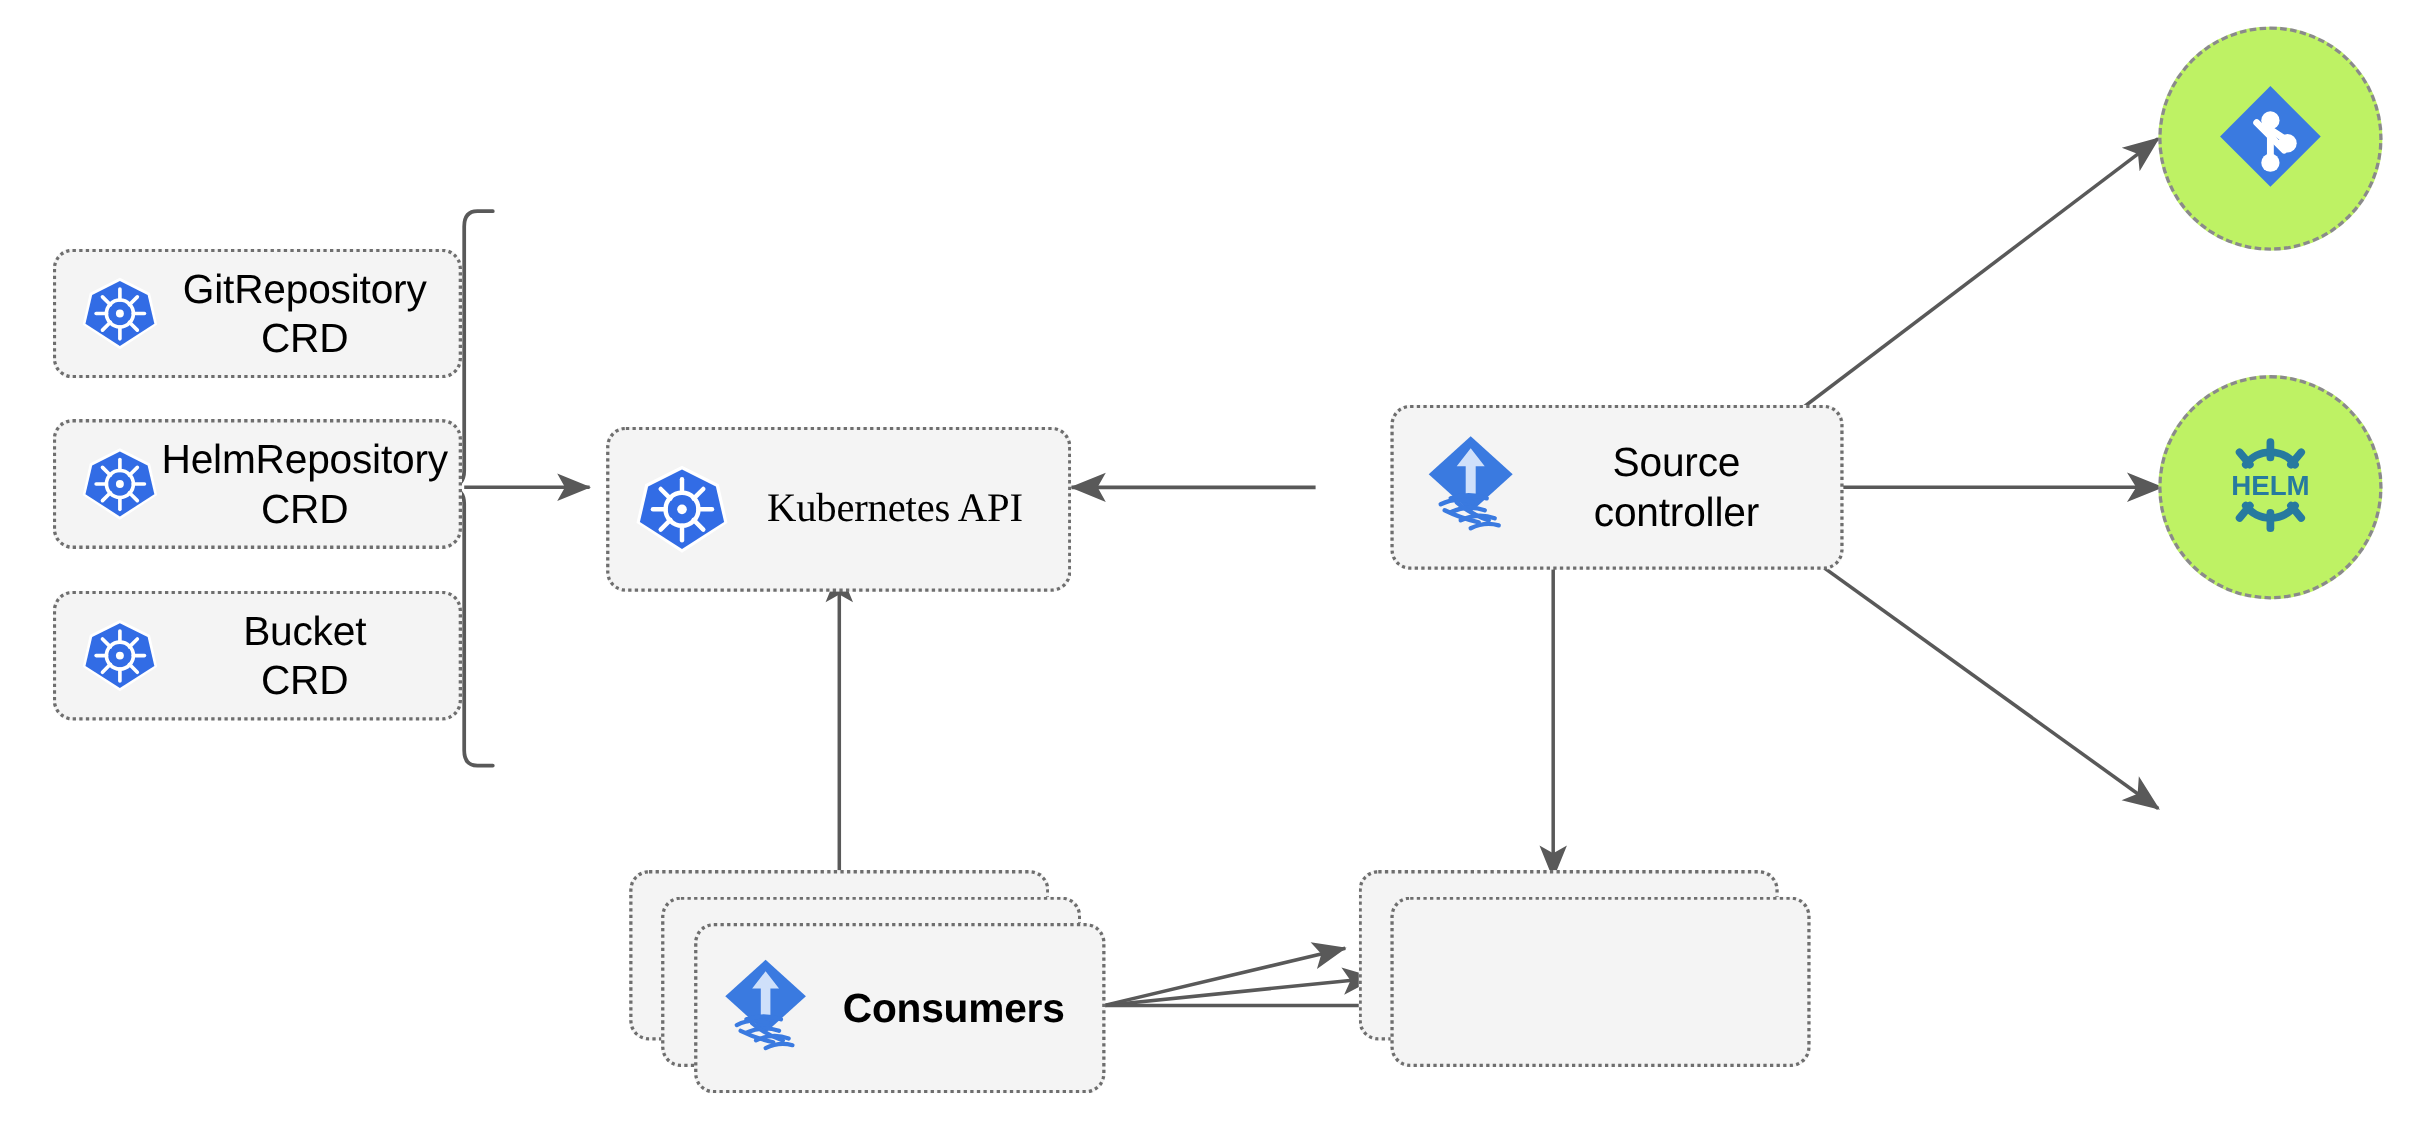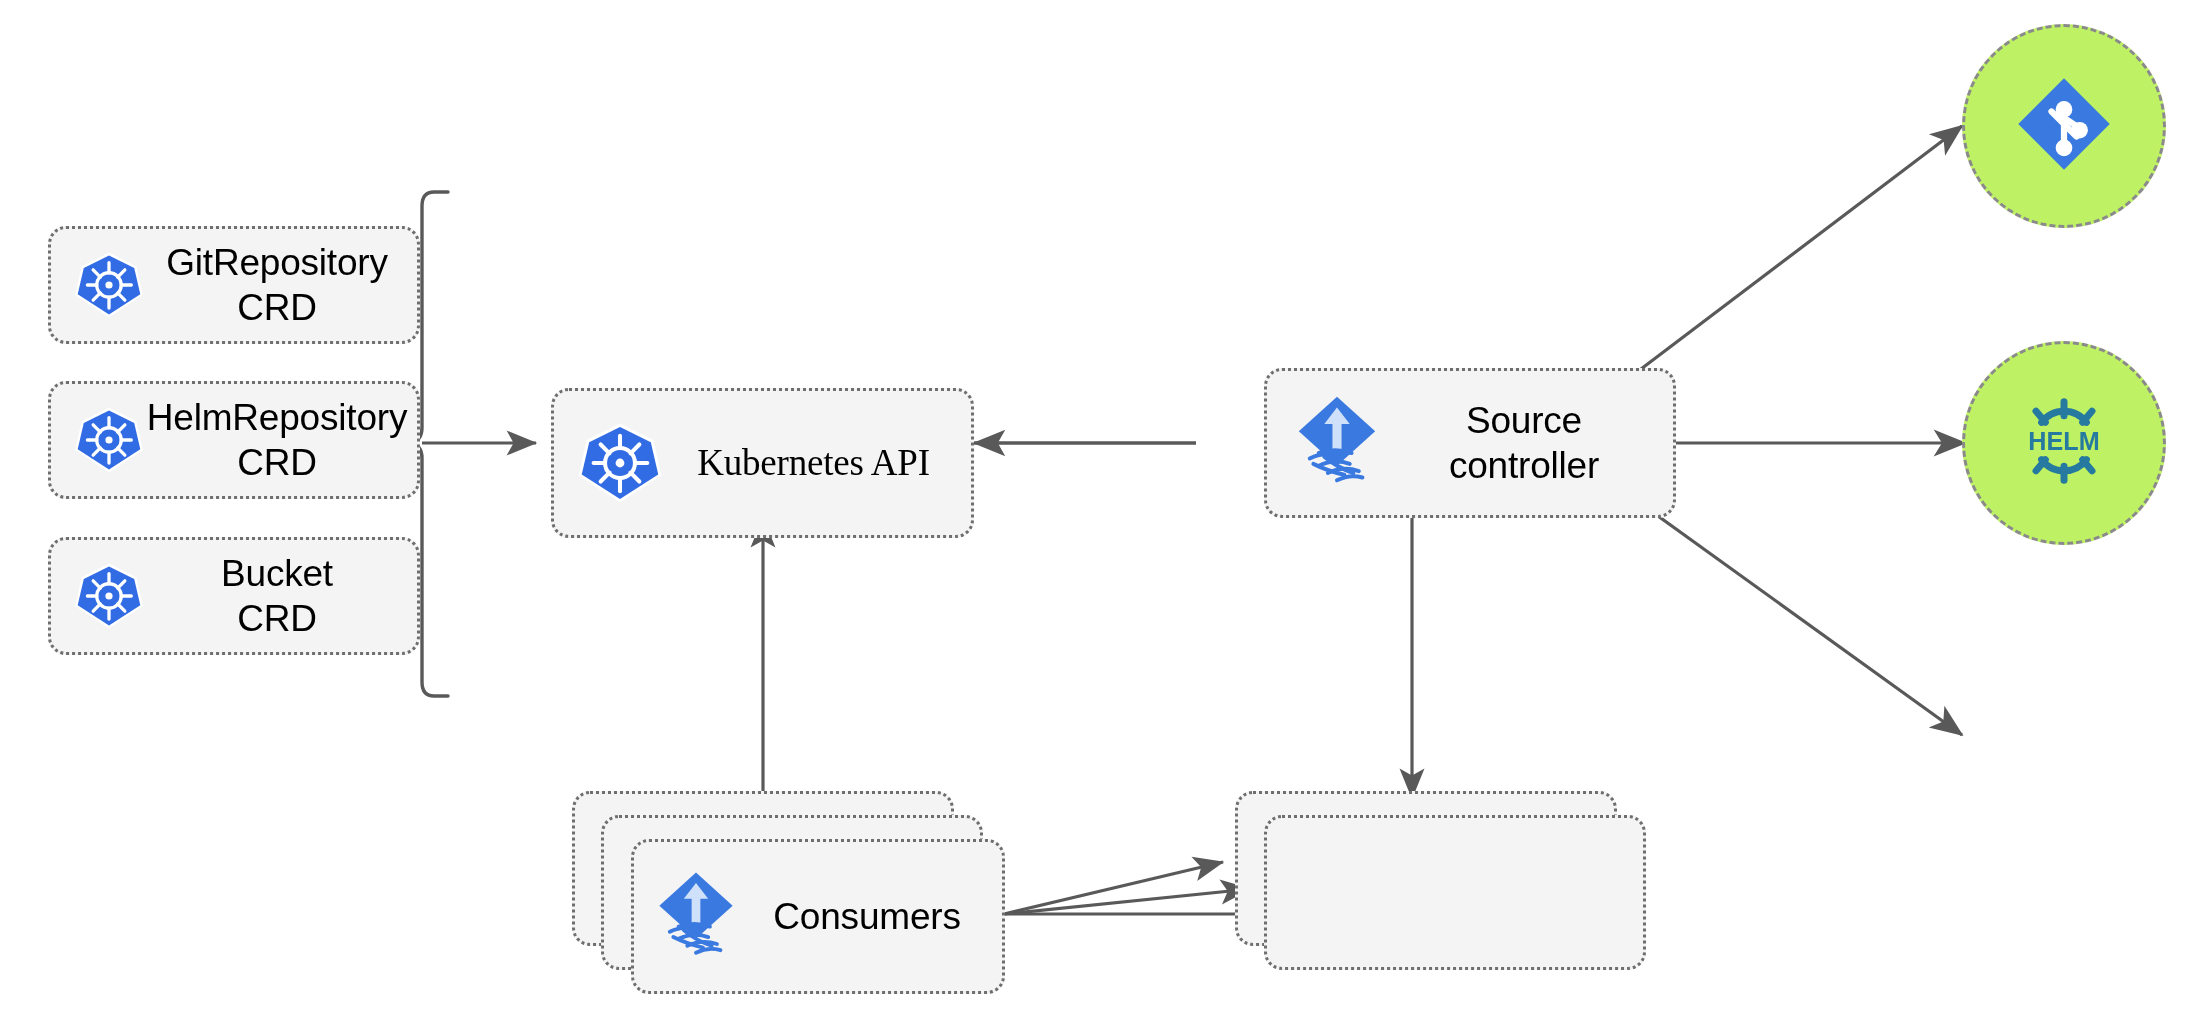--- a/index.html
+++ b/index.html
@@ -239,21 +239,21 @@
           <path d="M36,70 Q50,82 68,88"></path>
         </g>
       </svg>
     </span>
     <span class="node-label">Source
 controller</span>
   </div>
 
   <div class="node-stackbg" style="left:572px; top:791px; width:382px; height:155px;"></div>
   <div class="node-stackbg" style="left:601px; top:815px; width:382px; height:155px;"></div>
-  <div class="node" style="left:631px; top:839px; width:374px; height:155px;">
+  <div class="node" style="left:631px; top:839px; width:374px; height:155px;font-weight:bold;">
     <span class="node-icon">
       <svg width="88" height="96" viewBox="0 0 100 110" style="margin-left:18px;">
         <polygon points="50,4 92,42 50,80 8,42" fill="#3a7ae0"></polygon>
         <g fill="#cfe0fa">
           <polygon points="50,16 64,34 55,34 55,62 45,62 45,34 36,34"></polygon>
         </g>
         <g stroke="#3a7ae0" stroke-width="4.4" fill="none" stroke-linecap="round">
           <path d="M20,72 Q36,64 52,70"></path>
           <path d="M30,80 Q47,72 64,78"></path>
           <path d="M40,88 Q57,80 74,86"></path>

